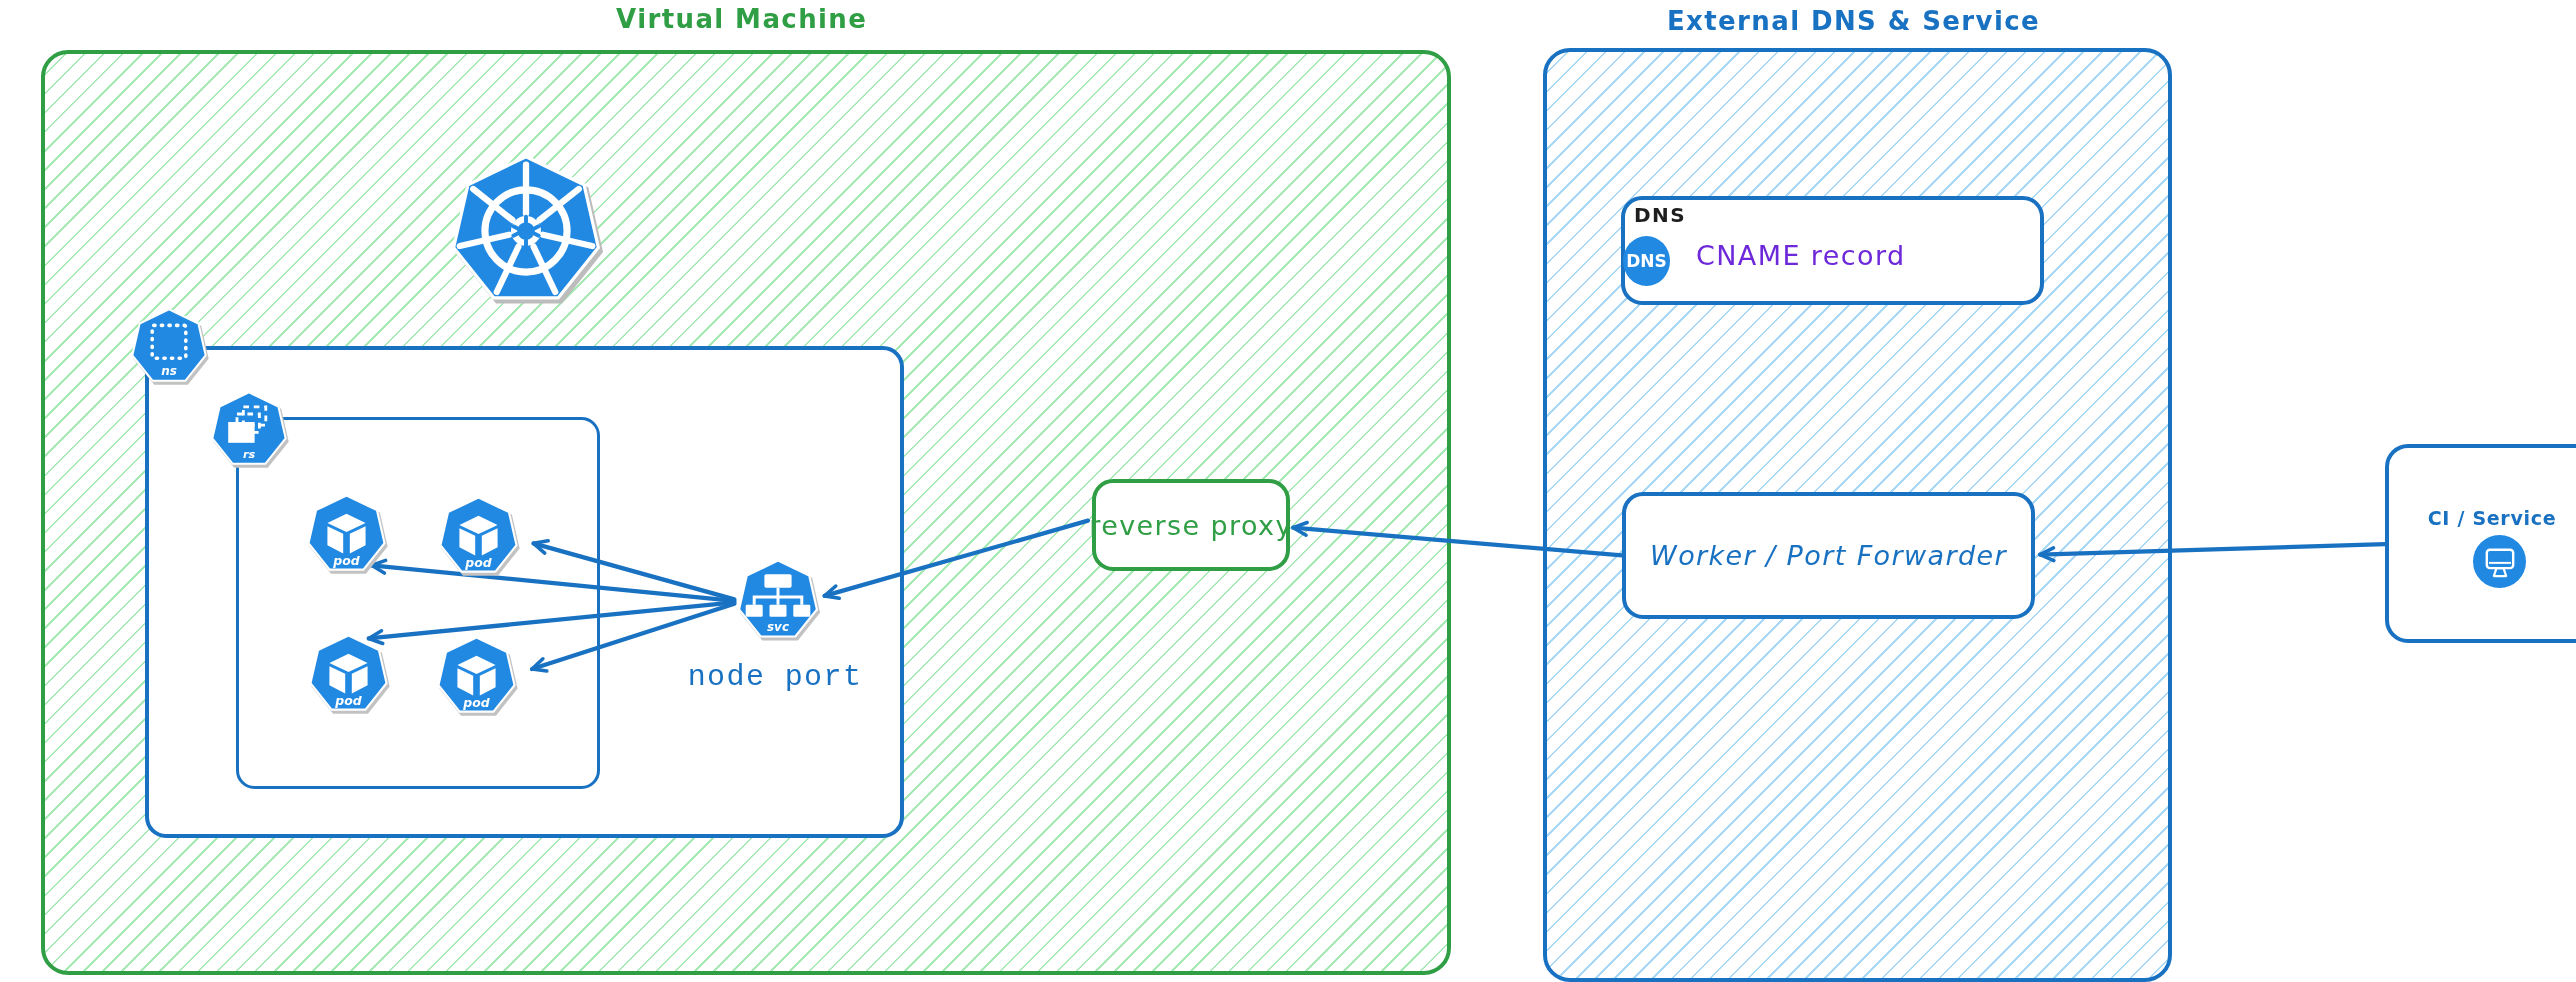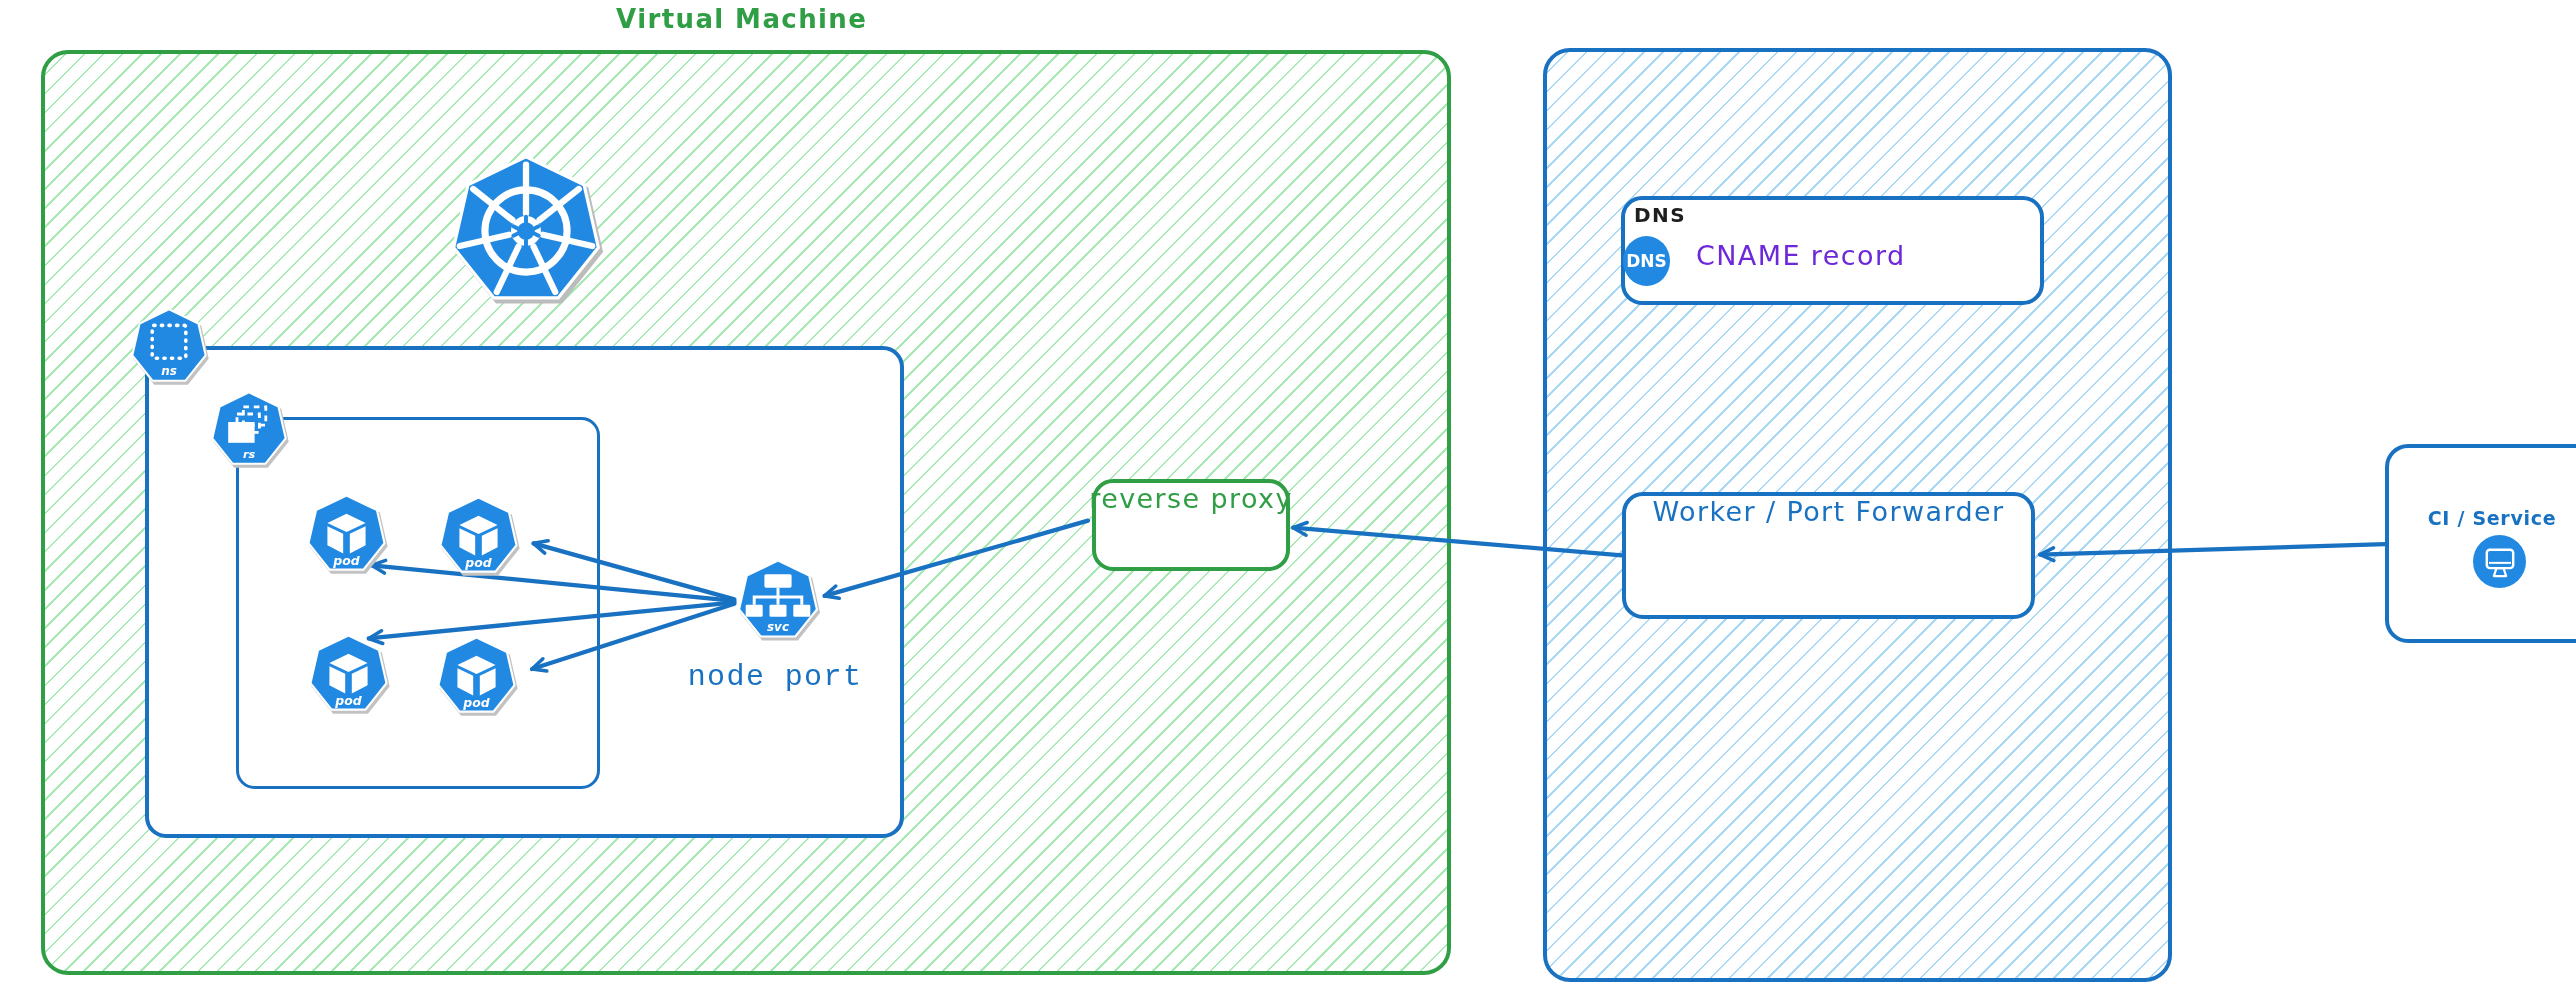--- a/index.html
+++ b/index.html
@@ -39,36 +39,36 @@
   .ns-box {
     left: 110px; top: 346px; width: 751px; height: 484px;
     border: 4.3px solid #1971c2; border-radius: 21px; background: #ffffff;
   }
   .rs-box {
     left: 201px; top: 417px; width: 358px; height: 366px;
     border: 3.6px solid #1971c2; border-radius: 18.5px; background: #ffffff;
   }
 
   .label-box {
-    background: #ffffff; display: flex; align-items: flex-start; justify-content: center;
+    background: #ffffff; display: flex; align-items: center; justify-content: center;
     white-space: nowrap;
   }
   .reverse-proxy-box {
     left: 1057px; top: 479px; width: 190px; height: 84px;
     border: 4.3px solid #2f9e44; border-radius: 21px;
     color: #2f9e44; font-size: 27px; letter-spacing: 1.4px;
   }
   .dns-box {
     left: 1586px; top: 196px; width: 415px; height: 101px;
     border: 4.3px solid #1971c2; border-radius: 21px; background: #ffffff;
   }
   .worker-box {
     left: 1587px; top: 492px; width: 405px; height: 119px;
     border: 4.3px solid #1971c2; border-radius: 21px;
-    color: #1971c2; font-size: 27px; letter-spacing: 1.4px;
+    color: #1971c2; font-size: 27px; letter-spacing: 1.4px; font-style: italic;
   }
   .ci-box {
     left: 2350px; top: 444px; width: 214px; height: 191px;
     border: 4.3px solid #1971c2; border-radius: 23px; background: #ffffff;
   }
 
   .dns-header { left: 1599px; top: 203px; color: #1e1e1e; font-size: 20px; font-weight: bold; letter-spacing: 1.4px; }
   .dns-circle {
     left: 1588px; top: 236px; width: 47px; height: 50px;
     background: #2289e2; border-radius: 50%;
@@ -102,20 +102,21 @@
 </style>
 </head>
 <body>
 
 <div class="canvas">
 
   <div class="abs vm-box z1"></div>
   <div class="abs ext-box z1"></div>
 
   <div class="abs group-title vm-title z3">Virtual Machine</div>
+  <div class="abs group-title ext-title z3">External DNS &amp; Service</div>
 
   <div class="abs ns-box z1"></div>
   <div class="abs rs-box z1"></div>
 
   <svg class="abs arrows-layer z2" width="2576" height="983" viewBox="0 0 3628 1384">
     <defs>
       <marker id="arrowhead" viewBox="0 0 28 24" refX="24" refY="12" markerWidth="28" markerHeight="24" markerUnits="userSpaceOnUse" orient="auto">
         <path d="M5 3 L24 12 L5 21" fill="none" stroke="#1971c2" stroke-width="5" stroke-linecap="round" stroke-linejoin="round"></path>
       </marker>
     </defs>

